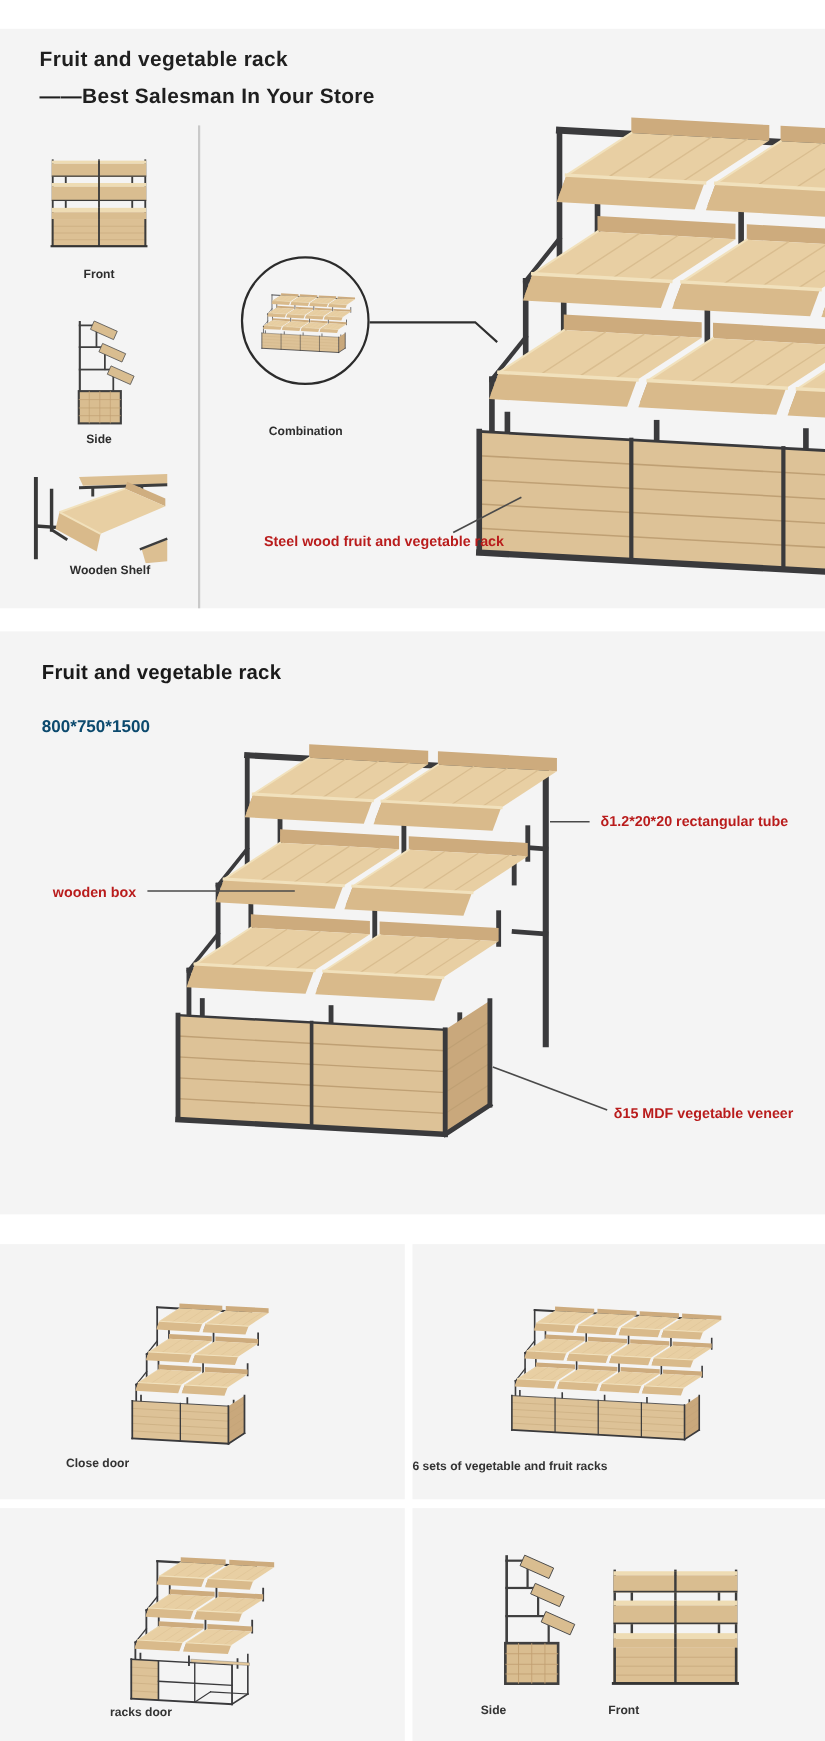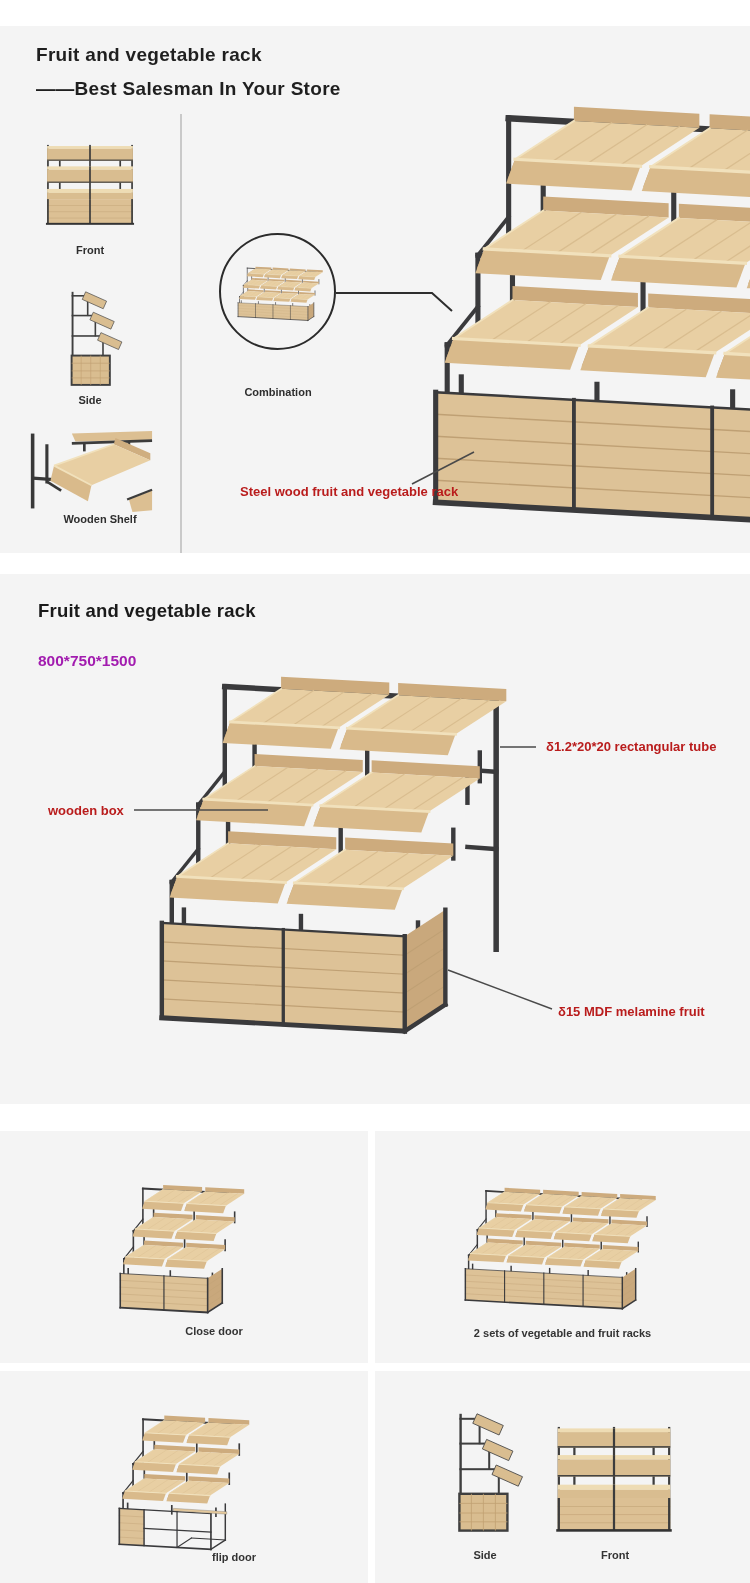--- a/index.html
+++ b/index.html
@@ -6,24 +6,24 @@
     --page-bg:#ffffff; --section-bg:#f4f4f4; --steel:#3a3a3c; --wood:#d9bd90;
     --wood-light:#e8cfa3; --wood-dark:#c6a477; --text:#1f1f1f; --leader-line:#4a4a4a; --divider:#c9c9c9;
   }
   html,body{margin:0;padding:0;}
   body{font-family:"Liberation Sans","DejaVu Sans",sans-serif;background:var(--page-bg);}
   .page{position:relative;width:750px;height:1583px;background:var(--page-bg);overflow:hidden;margin-top:26px;}
   .abs{position:absolute;}
   .sec{position:absolute;background:var(--section-bg);}
   .hero-title{font-size:19px;font-weight:700;color:var(--text);letter-spacing:.3px;}
   .spec-title{font-size:18.5px;font-weight:800;color:#1a1a1a;letter-spacing:.2px;}
-  .spec-size{font-size:15.5px;font-weight:600;color:#a21caf;}
+  .spec-size{font-size:15.5px;font-weight:600;color:#0c4a6e;}
   .thumb-cap{font-size:11px;font-weight:700;color:#2e2e2e;text-align:center;}
   .ann{font-size:13px;font-weight:700;color:#b91c1c;white-space:nowrap;}
-  .gal-cap{font-size:11px;font-weight:600;color:#333;text-align:center;}
+  .gal-cap{font-size:11px;font-weight:600;color:#333;}
   .circle{border:2.5px solid #2b2b2b;border-radius:50%;box-sizing:border-box;background:transparent;}
   svg{display:block;}
   .lines{pointer-events:none;}
 </style>
 </head>
 <body>
 
 <div class="page">
 
   <section class="sec" style="left:0;top:0;width:750px;height:527px;">
@@ -525,21 +525,21 @@
         <line x1="312.8" y1="246.1" x2="312.8" y2="332.1" stroke="#3a3a3c" stroke-width="4" stroke-linecap="square"></line>
       </svg>
 
     <svg class="abs lines" style="left:0;top:0;width:750px;height:530px;">
       <line x1="500" y1="173" x2="536" y2="173" stroke="var(--leader-line)" stroke-width="1.5"></line>
       <line x1="134" y1="236" x2="268" y2="236" stroke="var(--leader-line)" stroke-width="1.5"></line>
       <line x1="448" y1="396" x2="552" y2="435" stroke="var(--leader-line)" stroke-width="1.5"></line>
     </svg>
     <div class="abs ann" style="left:546px;top:165px;">δ1.2*20*20 rectangular tube</div>
     <div class="abs ann" style="left:48px;top:229px;text-align:right;">wooden box</div>
-    <div class="abs ann" style="left:558px;top:430px;">δ15 MDF melamine fruit</div>
+    <div class="abs ann" style="left:558px;top:430px;">δ15 MDF vegetable veneer</div>
   </section>
 
   <section class="sec" style="left:0;top:1105px;width:368px;height:232px;">
     <svg class="abs" style="left:98px;top:40px;width:155px;height:145px;" preserveAspectRatio="xMinYMin meet" viewBox="0 0 388 365">
         <line x1="113.0" y1="44.0" x2="328.0" y2="55.8" stroke="#3a3a3c" stroke-width="5" stroke-linecap="square"></line>
         <line x1="113.0" y1="44.0" x2="113.0" y2="151.0" stroke="#3a3a3c" stroke-width="4" stroke-linecap="square"></line>
         <line x1="89.0" y1="151.0" x2="113.0" y2="151.0" stroke="#3a3a3c" stroke-width="4" stroke-linecap="square"></line>
         <line x1="89.0" y1="151.0" x2="89.0" y2="221.0" stroke="#3a3a3c" stroke-width="4" stroke-linecap="square"></line>
         <line x1="65.0" y1="221.0" x2="89.0" y2="221.0" stroke="#3a3a3c" stroke-width="4" stroke-linecap="square"></line>
         <line x1="65.0" y1="221.0" x2="65.0" y2="261.0" stroke="#3a3a3c" stroke-width="4" stroke-linecap="square"></line>
@@ -775,21 +775,21 @@
         <line x1="164.0" y1="263.9" x2="164.0" y2="349.9" stroke="#3a3a3c" stroke-width="3" stroke-linecap="square"></line>
         <line x1="272.0" y1="269.9" x2="272.0" y2="355.9" stroke="#3a3a3c" stroke-width="3" stroke-linecap="square"></line>
         <line x1="380.0" y1="275.8" x2="380.0" y2="361.8" stroke="#3a3a3c" stroke-width="3" stroke-linecap="square"></line>
         <line x1="56.0" y1="258.0" x2="488.0" y2="281.8" stroke="#3a3a3c" stroke-width="2" stroke-linecap="square"></line>
         <line x1="56.0" y1="258.0" x2="56.0" y2="344.0" stroke="#3a3a3c" stroke-width="4" stroke-linecap="square"></line>
         <line x1="488.0" y1="281.8" x2="488.0" y2="367.8" stroke="#3a3a3c" stroke-width="4" stroke-linecap="square"></line>
         <line x1="56.0" y1="344.0" x2="488.0" y2="367.8" stroke="#3a3a3c" stroke-width="4.5" stroke-linecap="square"></line>
         <line x1="488.0" y1="367.8" x2="524.8" y2="343.8" stroke="#3a3a3c" stroke-width="4" stroke-linecap="square"></line>
         <line x1="524.8" y1="257.8" x2="524.8" y2="343.8" stroke="#3a3a3c" stroke-width="4" stroke-linecap="square"></line>
       </svg>
-    <div class="abs gal-cap" style="left:0;top:196px;width:375px;">2 sets of vegetable and fruit racks</div>
+    <div class="abs gal-cap" style="left:0;top:196px;width:375px;">6 sets of vegetable and fruit racks</div>
   </section>
 
   <section class="sec" style="left:0;top:1345px;width:368px;height:238px;">
     <svg class="abs" style="left:96px;top:30px;width:162px;height:152px;" preserveAspectRatio="xMinYMin meet" viewBox="0 0 388 365">
         <line x1="113.0" y1="44.0" x2="328.0" y2="55.8" stroke="#3a3a3c" stroke-width="5" stroke-linecap="square"></line>
         <line x1="113.0" y1="44.0" x2="113.0" y2="151.0" stroke="#3a3a3c" stroke-width="4" stroke-linecap="square"></line>
         <line x1="89.0" y1="151.0" x2="113.0" y2="151.0" stroke="#3a3a3c" stroke-width="4" stroke-linecap="square"></line>
         <line x1="89.0" y1="151.0" x2="89.0" y2="221.0" stroke="#3a3a3c" stroke-width="4" stroke-linecap="square"></line>
         <line x1="65.0" y1="221.0" x2="89.0" y2="221.0" stroke="#3a3a3c" stroke-width="4" stroke-linecap="square"></line>
         <line x1="65.0" y1="221.0" x2="65.0" y2="261.0" stroke="#3a3a3c" stroke-width="4" stroke-linecap="square"></line>
@@ -869,21 +869,21 @@
         <line x1="115.4" y1="261.3" x2="115.4" y2="347.3" stroke="#3a3a3c" stroke-width="3.5" stroke-linecap="square"></line>
         <line x1="194.6" y1="265.6" x2="194.6" y2="351.6" stroke="#3a3a3c" stroke-width="3" stroke-linecap="square"></line>
         <line x1="276.0" y1="270.1" x2="276.0" y2="356.1" stroke="#3a3a3c" stroke-width="4" stroke-linecap="square"></line>
         <line x1="115.4" y1="306.0" x2="276.0" y2="314.8" stroke="#3a3a3c" stroke-width="3" stroke-linecap="square"></line>
         <line x1="276.0" y1="356.1" x2="310.5" y2="333.6" stroke="#3a3a3c" stroke-width="3.5" stroke-linecap="square"></line>
         <line x1="310.5" y1="247.6" x2="310.5" y2="333.6" stroke="#3a3a3c" stroke-width="3.5" stroke-linecap="square"></line>
         <line x1="229.1" y1="329.1" x2="194.6" y2="351.6" stroke="#3a3a3c" stroke-width="2.5" stroke-linecap="square"></line>
         <line x1="229.1" y1="329.1" x2="310.5" y2="333.6" stroke="#3a3a3c" stroke-width="2.5" stroke-linecap="square"></line>
         <polygon points="186.0,257.8 314.0,265.8 314.0,271.8 186.0,263.8" fill="#e5c99c" stroke="#6a6a6a" stroke-width="0.8"></polygon>
       </svg>
-    <div class="abs gal-cap" style="left:100px;top:180px;width:268px;">flip door</div>
+    <div class="abs gal-cap" style="left:100px;top:180px;width:268px;">racks door</div>
   </section>
 
   <section class="sec" style="left:375px;top:1345px;width:375px;height:238px;">
     <svg class="abs" style="left:70px;top:38px;width:80px;height:128px;" viewBox="0 0 100 160">
       <rect x="18" y="6" width="3" height="104" fill="#3f3f3f"></rect>
       <rect x="18" y="11" width="26" height="2.5" fill="#3f3f3f"></rect>
         <rect x="42" y="11" width="2.5" height="33" fill="#3f3f3f"></rect>
       <rect x="18" y="42" width="38" height="2.5" fill="#3f3f3f"></rect>
         <rect x="54" y="42" width="2.5" height="34" fill="#3f3f3f"></rect>
       <rect x="18" y="74" width="50" height="2.5" fill="#3f3f3f"></rect>

